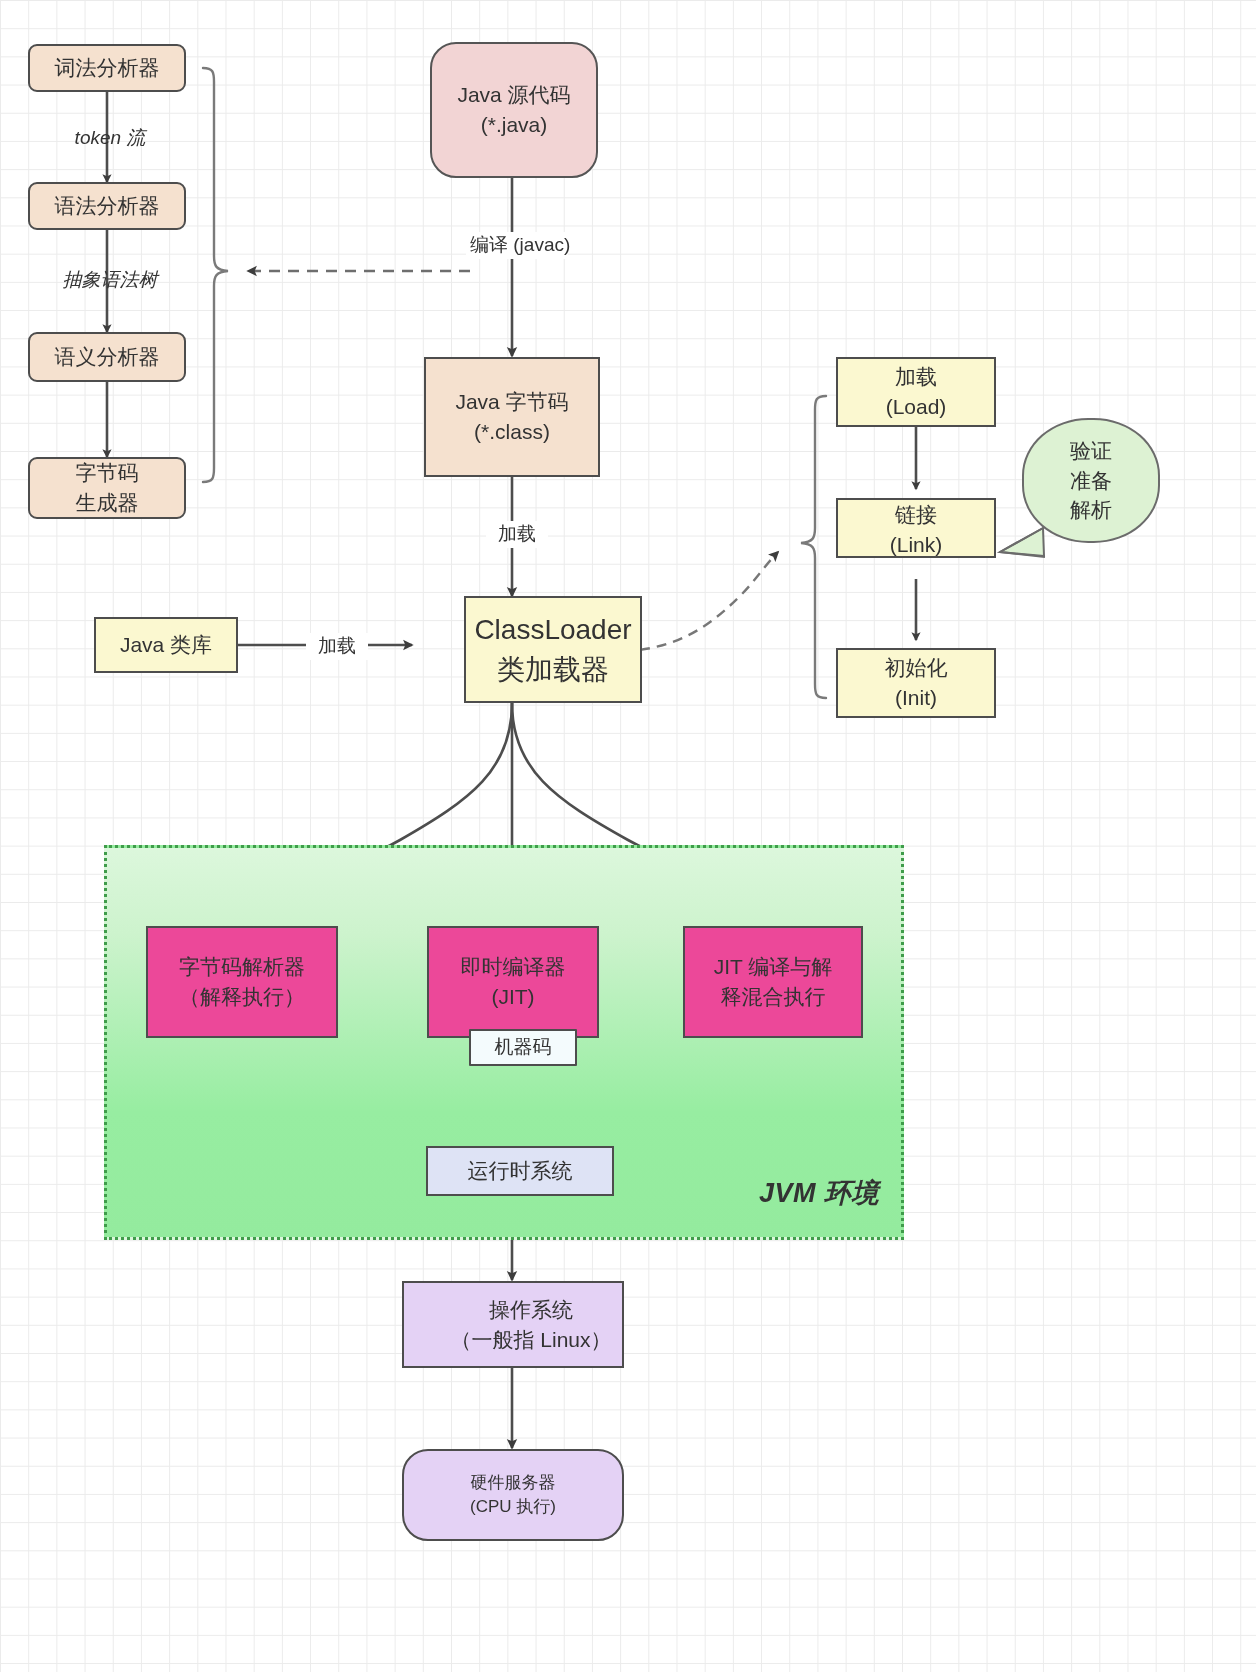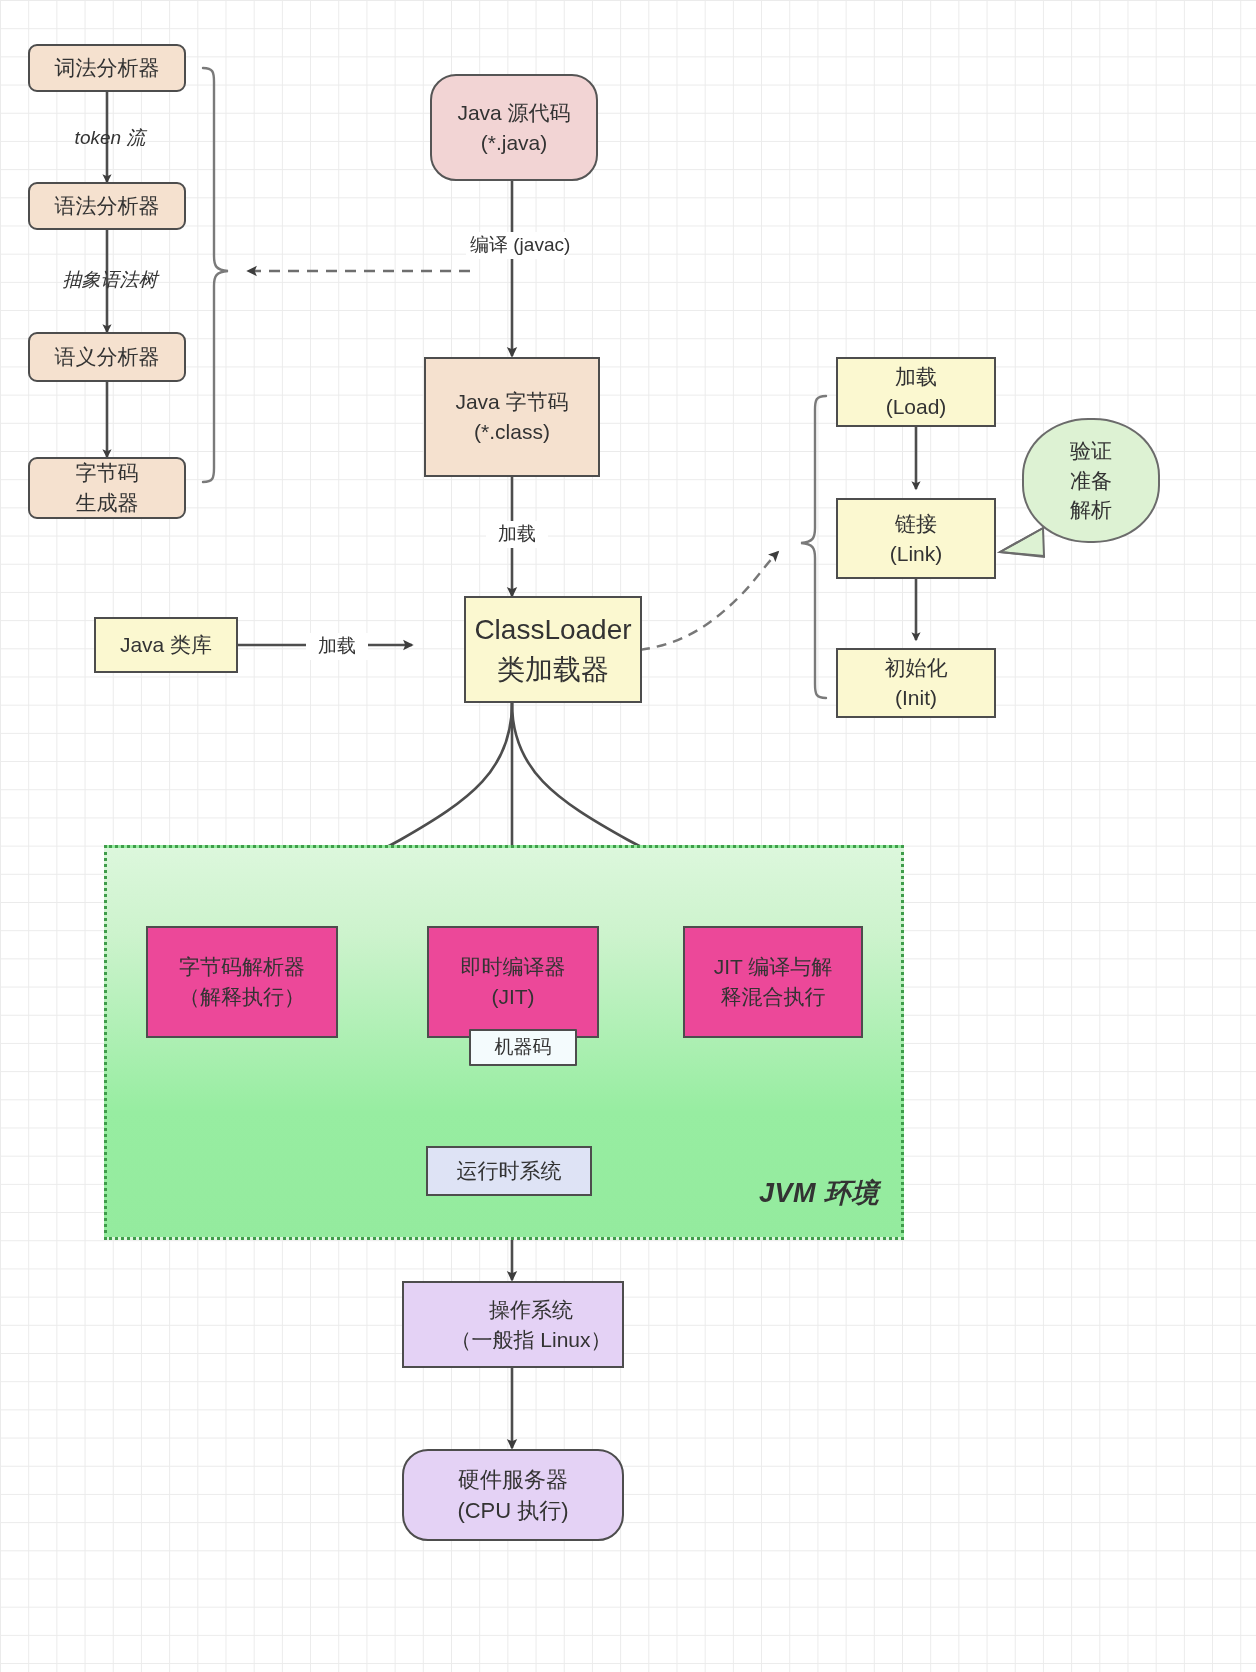--- a/index.html
+++ b/index.html
@@ -215,21 +215,21 @@
 
 <div class="node tan softround" style="left:28px; top:332px; width:158px; height:50px; font-size:21px;">
   <span class="ln">语义分析器</span>
 </div>
 
 <div class="node tan softround" style="left:28px; top:457px; width:158px; height:62px; font-size:21px;">
   <span class="ln">字节码</span>
   <span class="ln">生成器</span>
 </div>
 
-<div class="node pink stadium" style="left:430px; top:42px; width:168px; height:107px; font-size:21px;margin-top:32px;">
+<div class="node pink stadium" style="left:430px; top:42px; width:168px; height:136px; font-size:21px;">
   <span class="ln">Java 源代码</span>
   <span class="ln">(*.java)</span>
 </div>
 
 <div class="elabel" style="left:466px; top:232px; width:94px; font-size:19px; background:#ffffff; padding:1px 4px;">
   <span class="ln">编译</span>
   <span class="ln">(javac)</span>
 </div>
 
 <div class="node tan" style="left:424px; top:357px; width:176px; height:120px; font-size:21px;">
@@ -252,21 +252,21 @@
 
 <div class="elabel" style="left:306px; top:633px; width:54px; font-size:19px; background:#ffffff; padding:1px 4px;">
   <span>加载</span>
 </div>
 
 <div class="node yellow" style="left:836px; top:357px; width:160px; height:70px; font-size:21px;">
   <span class="ln">加载</span>
   <span class="ln">(Load)</span>
 </div>
 
-<div class="node yellow" style="left:836px; top:498px; width:160px; height:81px; font-size:21px;">
+<div class="node yellow" style="left:836px; top:498px; width:160px; height:60px; font-size:21px;justify-content:space-between;">
   <span class="ln">链接</span>
   <span class="ln">(Link)</span>
 </div>
 
 <div class="node yellow" style="left:836px; top:648px; width:160px; height:70px; font-size:21px;">
   <span class="ln">初始化</span>
   <span class="ln">(Init)</span>
 </div>
 
 <div class="callout" style="left:1022px; top:418px; width:138px; height:125px; font-size:21px;">
@@ -287,25 +287,25 @@
 
 <div class="node cyan" style="left:683px; top:926px; width:180px; height:112px; font-size:21px;">
   <span class="ln">JIT 编译与解</span>
   <span class="ln">释混合执行</span>
 </div>
 
 <div class="elabel boxed" style="left:469px; top:1029px; width:86px; font-size:19px; text-align:center;">
   <span>机器码</span>
 </div>
 
-<div class="node lav" style="left:426px; top:1146px; width:166px; height:50px; font-size:21px;">
+<div class="node lav" style="left:426px; top:1146px; width:188px; height:50px; font-size:21px;">
   <span class="ln">运行时系统</span>
 </div>
 
 <div class="node purple" style="left:402px; top:1281px; width:222px; height:87px; font-size:21px;padding-left:36px;">
   <span class="ln">操作系统</span>
   <span class="ln">（一般指 Linux）</span>
 </div>
 
-<div class="node purple stadium" style="left:402px; top:1449px; width:222px; height:92px; font-size:22px;">
+<div class="node purple stadium" style="left:402px; top:1449px; width:222px; height:92px; font-size:17px;">
   <span class="ln">硬件服务器</span>
   <span class="ln">(CPU 执行)</span>
 </div>
 
 </body></html>

